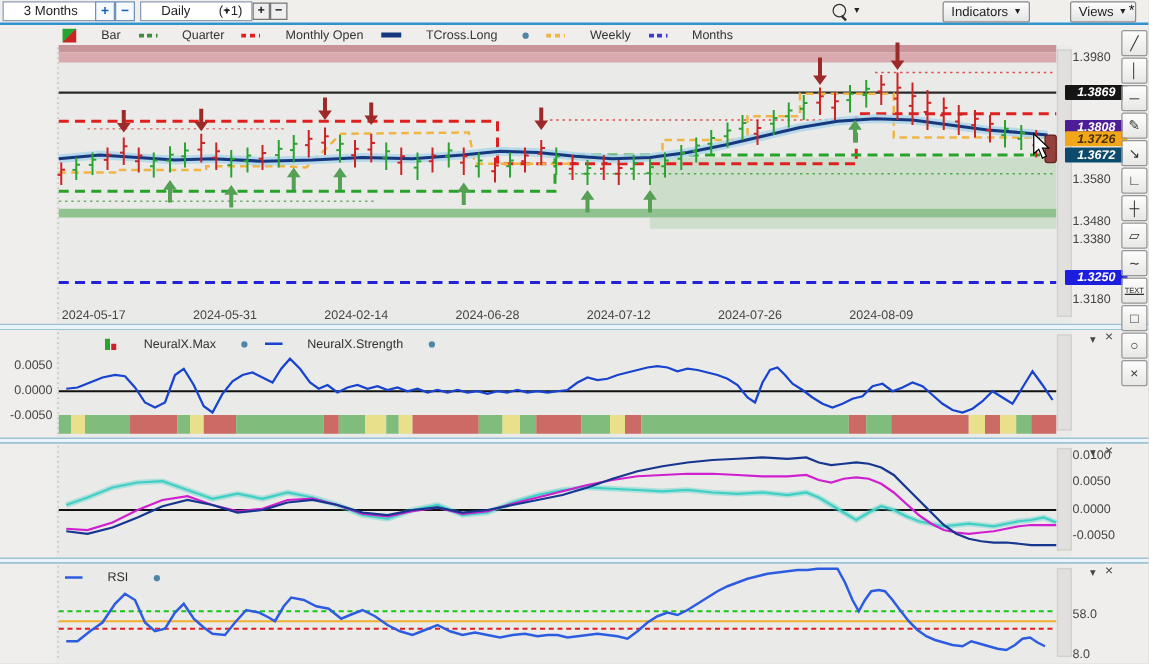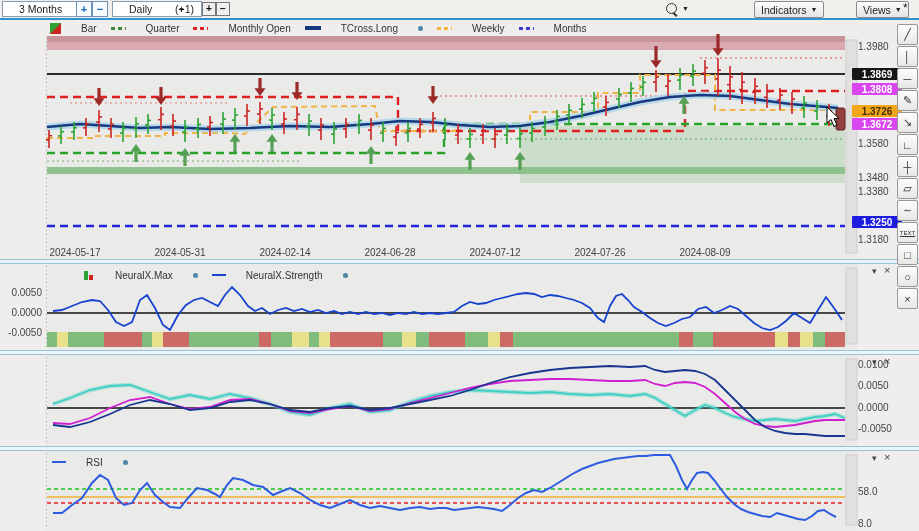--- a/index.html
+++ b/index.html
@@ -33,21 +33,21 @@
   .legend-item{display:flex;align-items:center;gap:20px;white-space:nowrap;}
   .sw-bar-split{width:11px;height:11px;background:linear-gradient(135deg,#2aa333 49%,#cc2424 51%);}
   .sw-dash{width:15px;height:3px;}
   .sw-thick{width:16px;height:4px;}
   .sw-line{width:14px;height:2px;}
   .sw-minibars{width:11px;height:10px;position:relative;}
   .sw-minibars i{position:absolute;bottom:0;width:4px;display:block;}
   .dot{width:5px;height:5px;border-radius:50%;background:#4e86a8;display:inline-block;}
   .axis-label{position:absolute;font-size:10px;color:#444;white-space:nowrap;}
   .badge{position:absolute;left:852px;width:50px;height:12px;font-size:10px;font-weight:bold;
-         display:flex;align-items:center;justify-content:center;border-radius:1px;}
+         display:flex;align-items:center;justify-content:center;border-radius:1px;font-style:italic;}
   .panel-ctrl{position:absolute;font-size:9px;color:#444;line-height:9px;cursor:default;}
   .tool-btn{position:absolute;left:897px;width:19px;height:19px;border:1px solid #979797;border-radius:2px;
             background:linear-gradient(#fdfdfd,#e7e7e5);display:flex;align-items:center;justify-content:center;
             font-size:11px;color:#333;}
   .tool-btn.textg{font-size:6px;letter-spacing:0;text-decoration:underline;}
   .sep{position:absolute;left:0;width:919px;height:5px;
        background:linear-gradient(#9cc2d8 0 1px,#eaf4fa 1px 4px,#9cc2d8 4px 5px);}
   #star{position:absolute;left:903px;top:1px;font-size:12px;color:#111;z-index:3;}
 </style>
 </head>
@@ -341,23 +341,23 @@
   <div id="overlay">
       <div class="sep" style="top: 259px;"></div>
       <div class="sep" style="top: 350px;"></div>
       <div class="sep" style="top: 446px;"></div>
       <span class="axis-label " style="left: 858px; top: 41px;">1.3980</span>
       <span class="axis-label " style="left: 858px; top: 138px;">1.3580</span>
       <span class="axis-label " style="left: 858px; top: 172px;">1.3480</span>
       <span class="axis-label " style="left: 858px; top: 186px;">1.3380</span>
       <span class="axis-label " style="left: 858px; top: 234px;">1.3180</span>
       <div class="badge" style="top: 68px; background: rgb(21, 21, 21); color: rgb(255, 255, 255);">1.3869</div>
-      <div class="badge" style="top: 83px; background: #d946ef; color: rgb(255, 255, 255);">1.3808</div>
+      <div class="badge" style="top: 96px; background: #4c1d95; color: rgb(255, 255, 255);">1.3808</div>
       <div class="badge" style="top: 105px; background: rgb(242, 167, 27); color: rgb(69, 48, 10);">1.3726</div>
-      <div class="badge" style="top: 118px; background: #d946ef; color: rgb(255, 255, 255);">1.3672</div>
+      <div class="badge" style="top: 118px; background: #0c4a6e; color: rgb(255, 255, 255);">1.3672</div>
       <div class="badge" style="top: 216px; background: rgb(29, 29, 224); color: rgb(255, 255, 255);">1.3250</div>
       <span class="axis-label " style="left: 75px; top: 247px; transform: translateX(-50%);">2024-05-17</span>
       <span class="axis-label " style="left: 180px; top: 247px; transform: translateX(-50%);">2024-05-31</span>
       <span class="axis-label " style="left: 285px; top: 247px; transform: translateX(-50%);">2024-02-14</span>
       <span class="axis-label " style="left: 390px; top: 247px; transform: translateX(-50%);">2024-06-28</span>
       <span class="axis-label " style="left: 495px; top: 247px; transform: translateX(-50%);">2024-07-12</span>
       <span class="axis-label " style="left: 600px; top: 247px; transform: translateX(-50%);">2024-07-26</span>
       <span class="axis-label " style="left: 705px; top: 247px; transform: translateX(-50%);">2024-08-09</span>
       <span class="axis-label " style="left: 8px; top: 287px; width: 34px; text-align: right;">0.0050</span>
       <span class="axis-label " style="left: 8px; top: 307px; width: 34px; text-align: right;">0.0000</span>

